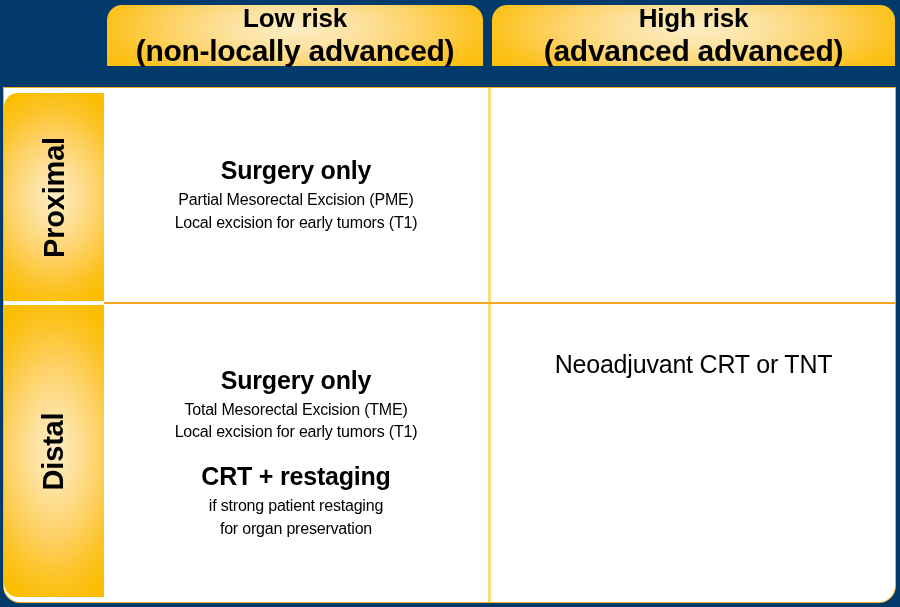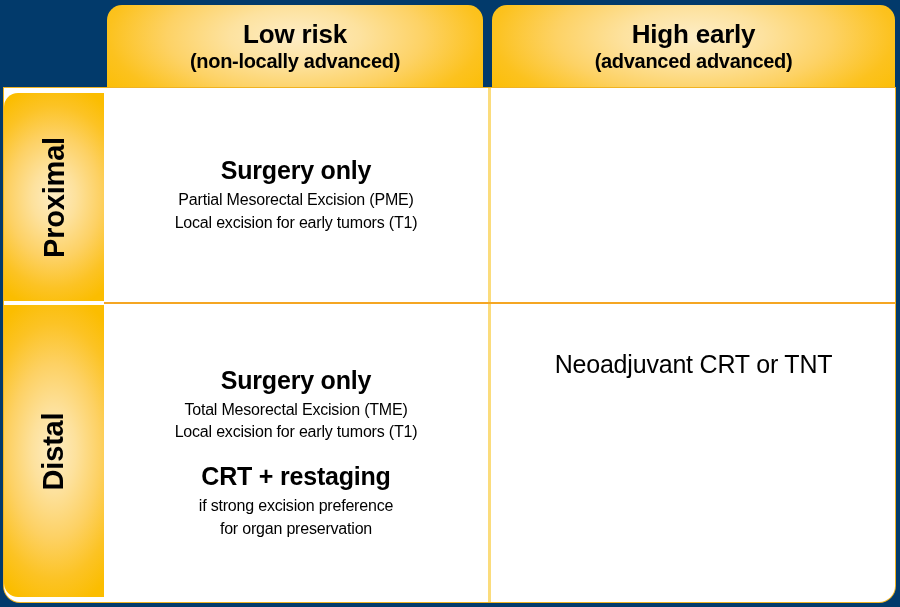--- a/index.html
+++ b/index.html
@@ -16,21 +16,21 @@
     width: 900px;
     height: 607px;
     background: #023a6b;
     overflow: hidden;
   }
 
   
   .col-header {
     position: absolute;
     top: 5px;
-    height: 83px;
+    height: 61px;
     border-radius: 15px 15px 0 0;
     background:
       radial-gradient(ellipse 62% 120% at 50% 38%,
         #fdedc6 0%,
         #fde29f 28%,
         #fdd265 55%,
         #fcc21e 80%,
         #fbbd00 100%);
     display: flex;
     flex-direction: column;
@@ -43,21 +43,21 @@
   }
   .col-header.low  { left: 107px; width: 376px; }
   .col-header.high { left: 492px; width: 403px; }
 
   .col-header .head-main {
     font-size: 26px;
     font-weight: bold;
     letter-spacing: -0.2px;
   }
   .col-header .head-sub {
-    font-size: 20px;
+    font-size: 30px;
     font-weight: bold;
     letter-spacing: -0.3px;
     margin-top: 1px;
   }
 
   
   .content-panel {
     position: absolute;
     left: 4px;
     top: 88px;
@@ -162,21 +162,21 @@
 <body>
 
 <div class="matrix-root">
 
   <div class="col-header low">
     <div class="head-main">Low risk</div>
     <div class="head-sub">(non-locally advanced)</div>
   </div>
 
   <div class="col-header high">
-    <div class="head-main">High early</div>
+    <div class="head-main">High risk</div>
     <div class="head-sub">(advanced advanced)</div>
   </div>
 
   <div class="content-panel"></div>
 
   <div class="col-divider"></div>
   <div class="row-divider"></div>
 
   <div class="row-label proximal">
     <span class="row-label-text">Proximal</span>
@@ -194,21 +194,21 @@
   </div>
 
   <div class="cell low-distal">
     <div class="block">
       <div class="lead">Surgery only</div>
       <div class="detail">Total Mesorectal Excision (TME)</div>
       <div class="detail">Local excision for early tumors (T1)</div>
     </div>
     <div class="block">
       <div class="lead">CRT + restaging</div>
-      <div class="detail">if strong excision preference</div>
+      <div class="detail">if strong patient restaging</div>
       <div class="detail">for organ preservation</div>
     </div>
   </div>
 
   <div class="cell high-merged">
     <div class="high-text">Neoadjuvant CRT or TNT</div>
   </div>
 
 </div>
 

